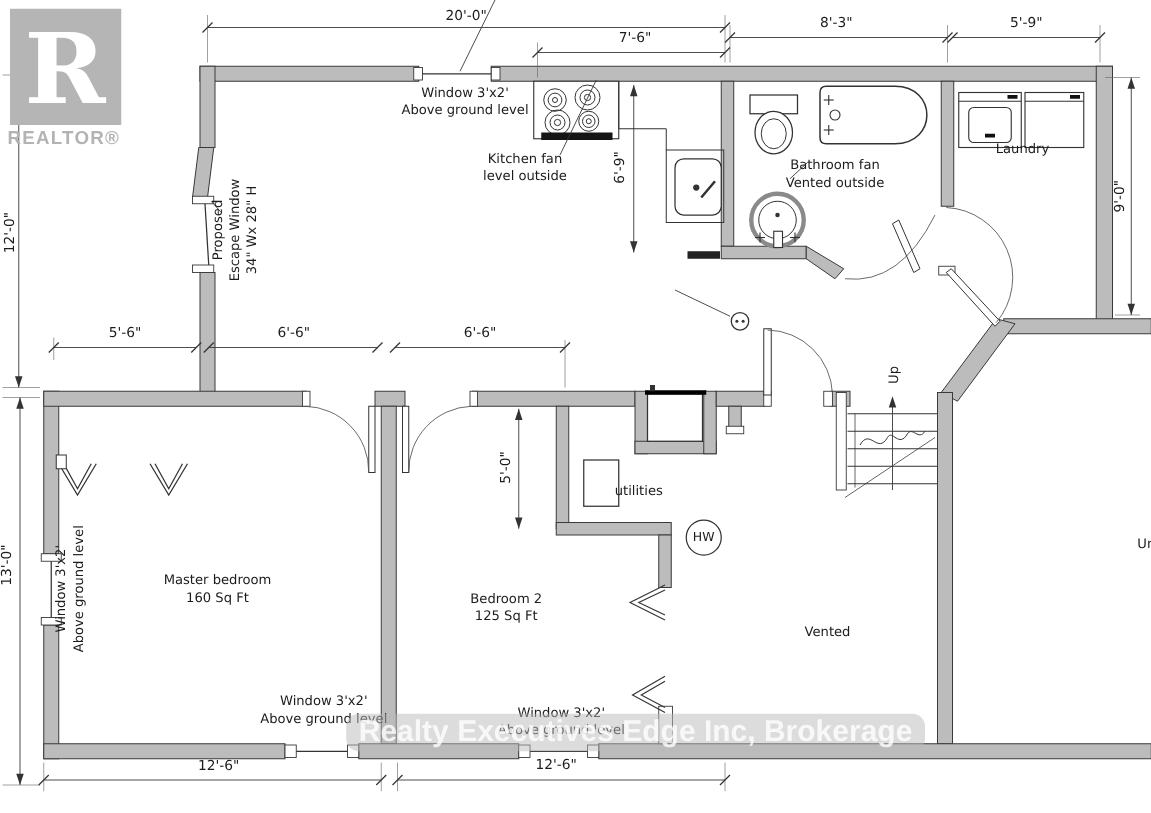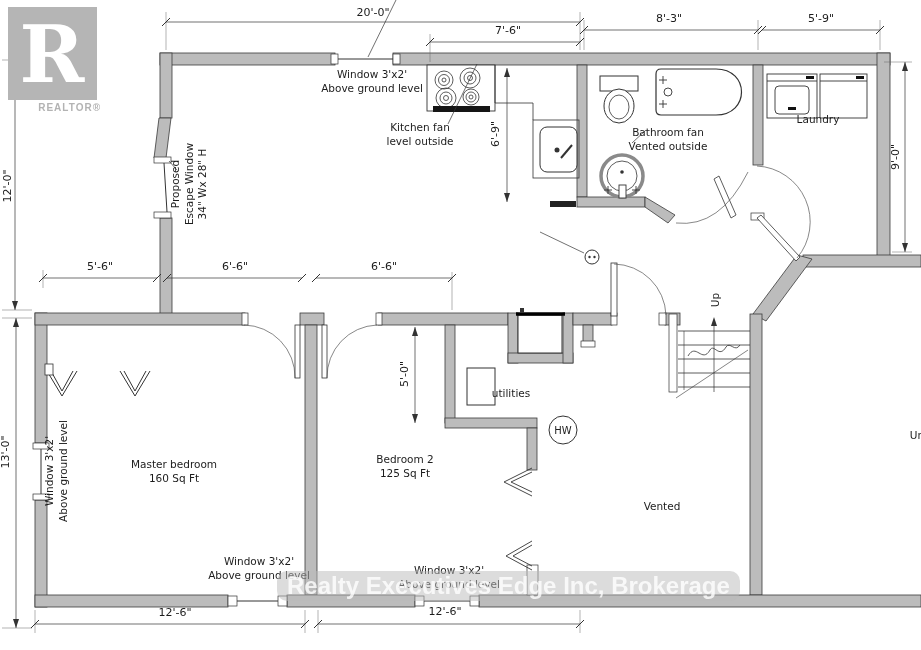--- a/index.html
+++ b/index.html
@@ -3,22 +3,22 @@
 <meta charset="utf-8">
 <style>
   html,body{margin:0;padding:0;background:#fff;}
   .canvas{position:relative;width:921px;height:650px;background:#fff;overflow:hidden;
           font-family:"DejaVu Sans",sans-serif;color:#1c1c1c;}
   .plan-svg{position:absolute;left:0;top:0;}
   .lbl{position:absolute;font-size:10.5px;line-height:1.3;white-space:pre-line;text-align:center;
        transform:translate(-50%,-50%);color:#1c1c1c;}
   .rot{transform:translate(-50%,-50%) rotate(-90deg);}
   .dim{font-size:11px;}
-  .realtor-word{position:absolute;left:1px;top:102px;width:100px;text-align:right;
-       font-family:"Liberation Sans",sans-serif;font-size:10px;font-weight:bold;
+  .realtor-word{position:absolute;left:1px;top:102px;width:100px;text-align:center;
+       font-family:"Liberation Sans",sans-serif;font-size:15px;font-weight:bold;
        letter-spacing:1px;color:#b3b3b3;}
   .wm{position:absolute;left:277px;top:571px;font-family:"Liberation Sans",sans-serif;
       font-size:24px;font-weight:bold;color:rgba(255,255,255,0.8);
       background:rgba(186,186,186,0.5);border-radius:10px;padding:1px 10px;white-space:nowrap;text-align:right;}
   .hwlbl{position:absolute;font-size:10px;transform:translate(-50%,-50%);}
 </style>
 </head>
 <body>
 
 <div class="canvas">
@@ -334,21 +334,21 @@
 <div class="lbl rot" style="left:57px;top:471px">Window 3'x2'
 Above ground level</div>
 <div class="lbl" style="left:259px;top:569px">Window 3'x2'
 Above ground level</div>
 <div class="lbl" style="left:449px;top:578px">Window 3'x2'
 Above ground level</div>
 
 <div class="lbl" style="left:818px;top:120px">Laundry</div>
 <div class="lbl" style="left:174px;top:472px">Master bedroom
 160 Sq Ft</div>
-<div class="lbl" style="left:405px;top:467px">Bedroom 2
+<div class="lbl" style="left:405px;top:487px">Bedroom 2
 125 Sq Ft</div>
 <div class="lbl" style="left:511px;top:394px">utilities</div>
 <div class="lbl" style="left:662px;top:507px">Vented</div>
 <div class="lbl" style="left:917px;top:436px">Un</div>
 <div class="lbl rot" style="left:716px;top:300px">Up</div>
 <div class="hwlbl" style="left:563px;top:430px;position:absolute">HW</div>
 
 <div class="wm">Realty Executives Edge Inc, Brokerage</div>
 
 </div>

